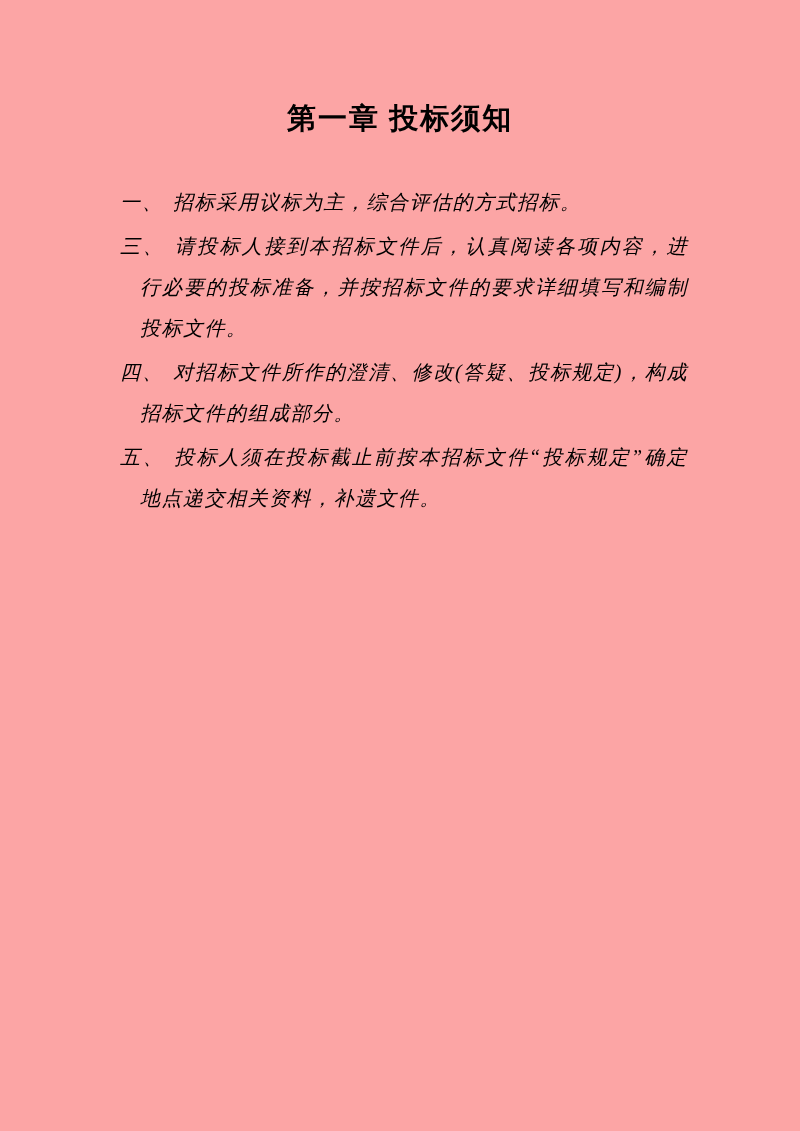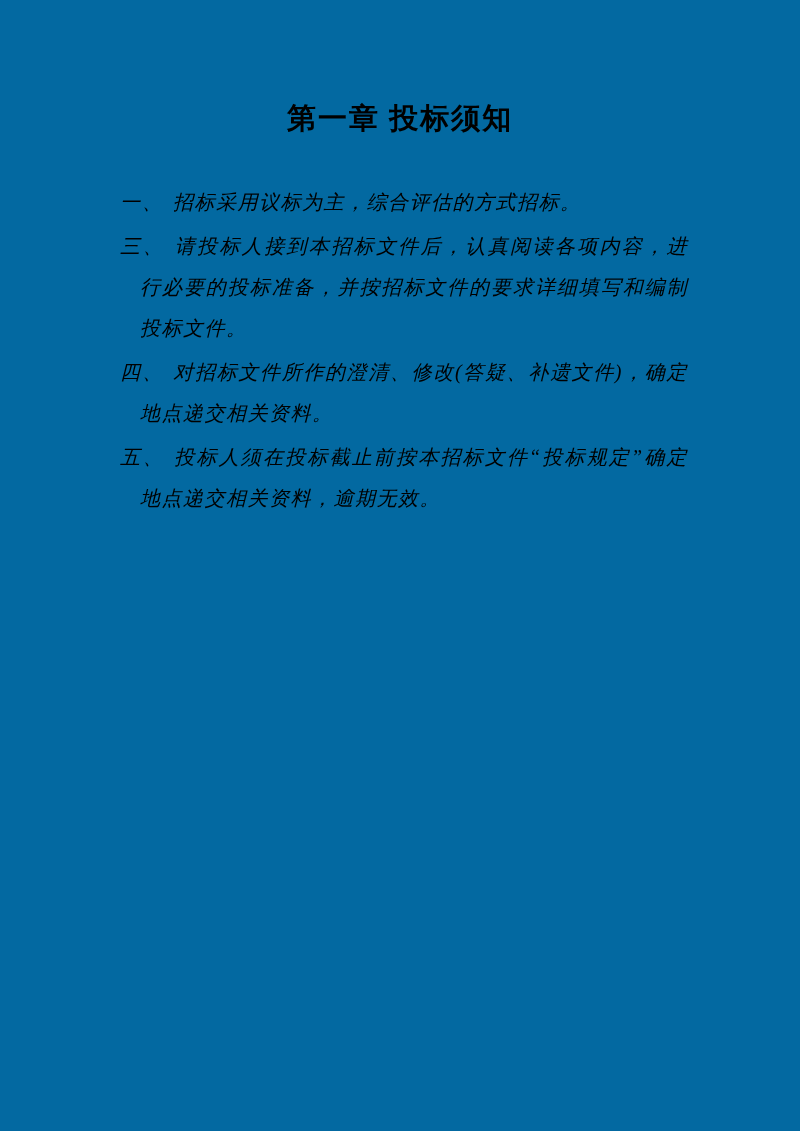--- a/index.html
+++ b/index.html
@@ -4,21 +4,21 @@
 <style>
   html, body {
     margin: 0;
     padding: 0;
     background: #ffffff;
   }
   .page {
     position: relative;
     width: 800px;
     height: 1131px;
-    background: #0369a1;
+    background: #fca5a5;
     color: #000000;
     font-family: "Liberation Serif", "DejaVu Serif", serif;
     overflow: hidden;
   }
   .title {
     margin: 0;
     padding-top: 100px;
     text-align: center;
     font-size: 29px;
     font-weight: bold;
@@ -56,21 +56,21 @@
     <div class="item">
       <span class="marker">一、</span><span>招标采用议标为主，综合评估的方式招标。</span>
     </div>
 
 
     <div class="item">
       <span class="marker">三、</span><span>请投标人接到本招标文件后，认真阅读各项内容，进行必要的投标准备，并按招标文件的要求详细填写和编制投标文件。</span>
     </div>
 
     <div class="item">
-      <span class="marker">四、</span><span>对招标文件所作的澄清、修改(答疑、补遗文件)，确定地点递交相关资料。</span>
+      <span class="marker">四、</span><span>对招标文件所作的澄清、修改(答疑、投标规定)，构成招标文件的组成部分。</span>
     </div>
 
     <div class="item">
-      <span class="marker">五、</span><span>投标人须在投标截止前按本招标文件“投标规定”确定地点递交相关资料，逾期无效。</span>
+      <span class="marker">五、</span><span>投标人须在投标截止前按本招标文件“投标规定”确定地点递交相关资料，补遗文件。</span>
     </div>
 
   </div>
 </div>
 
 </body></html>

